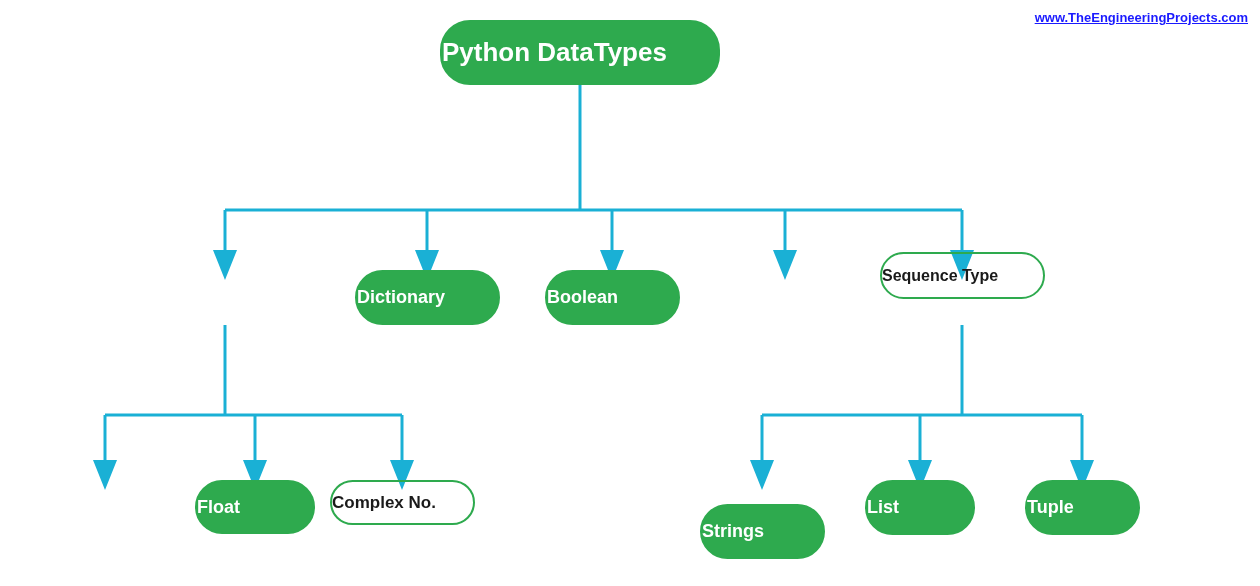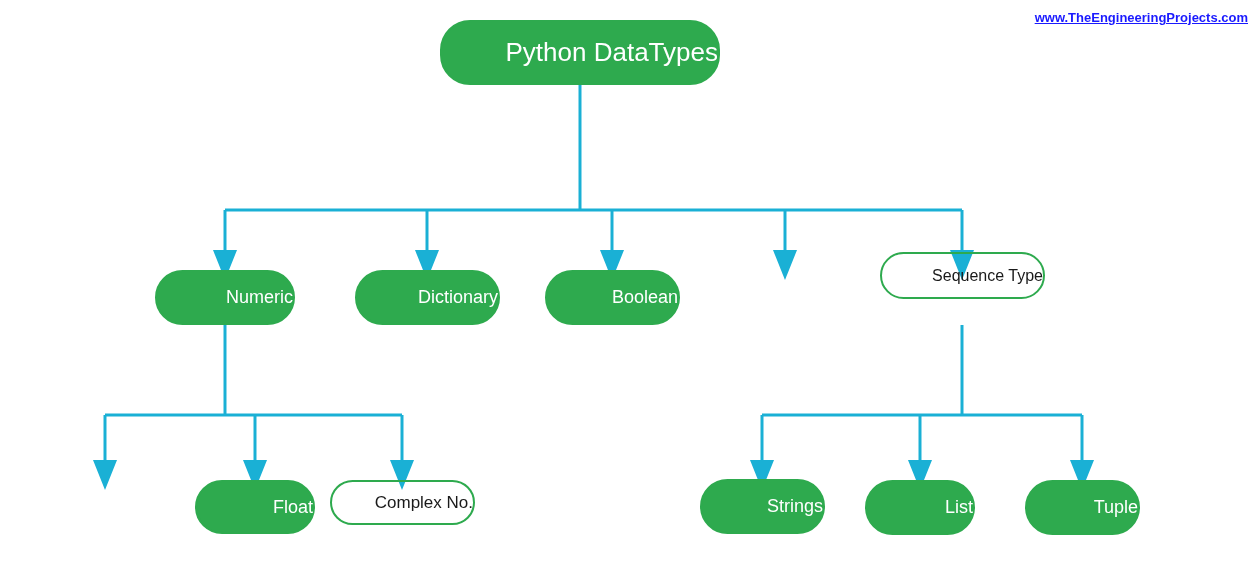--- a/index.html
+++ b/index.html
@@ -28,22 +28,22 @@
       top: 0; left: 0;
       width: 1260px;
       height: 586px;
     }
 
     .node {
       position: absolute;
       border-radius: 30px;
       display: flex;
       align-items: center;
-      justify-content: flex-end;
-      font-weight: normal;
+      justify-content: flex-start;
+      font-weight: bold;
       color: white;
       text-align: center;
     }
 
     .node-green {
       background: #2eaa4e;
       border: 2px solid #2eaa4e;
     }
 
     .node-outline {
@@ -112,23 +112,20 @@
 
     <line x1="1082" y1="415" x2="1082" y2="475" marker-end="url(#arrowBlue)"></line>
   </svg>
 
   <div class="watermark">www.TheEngineeringProjects.com</div>
 
   <div class="node node-green" style="left:440px; top:20px; width:280px; height:65px; font-size:26px;">
     <span>Python DataTypes</span>
   </div>
 
-  <div class="node node-green" style="left:155px; top:270px; width:140px; height:55px; font-size:18px;">
-    <span>Numeric</span>
-  </div>
 
   <div class="node node-green" style="left:355px; top:270px; width:145px; height:55px; font-size:18px;">
     <span>Dictionary</span>
   </div>
 
   <div class="node node-green" style="left:545px; top:270px; width:135px; height:55px; font-size:18px;">
     <span>Boolean</span>
   </div>
 
 
@@ -138,21 +135,21 @@
 
 
   <div class="node node-green" style="left:195px; top:480px; width:120px; height:54px; font-size:18px;">
     <span>Float</span>
   </div>
 
   <div class="node node-outline" style="left:330px; top:480px; width:145px; height:45px; font-size:17px; color:#1a1a1a; border-color:#2eaa4e;">
     <span style="color:#1a1a1a;">Complex No.</span>
   </div>
 
-  <div class="node node-green" style="left:700px; top:479px; width:125px; height:55px; font-size:18px;">
+  <div class="node node-green" style="left:700px; top:504px; width:125px; height:55px; font-size:18px;">
     <span>Strings</span>
   </div>
 
   <div class="node node-green" style="left:865px; top:480px; width:110px; height:55px; font-size:18px;">
     <span>List</span>
   </div>
 
   <div class="node node-green" style="left:1025px; top:480px; width:115px; height:55px; font-size:18px;">
     <span>Tuple</span>
   </div>

